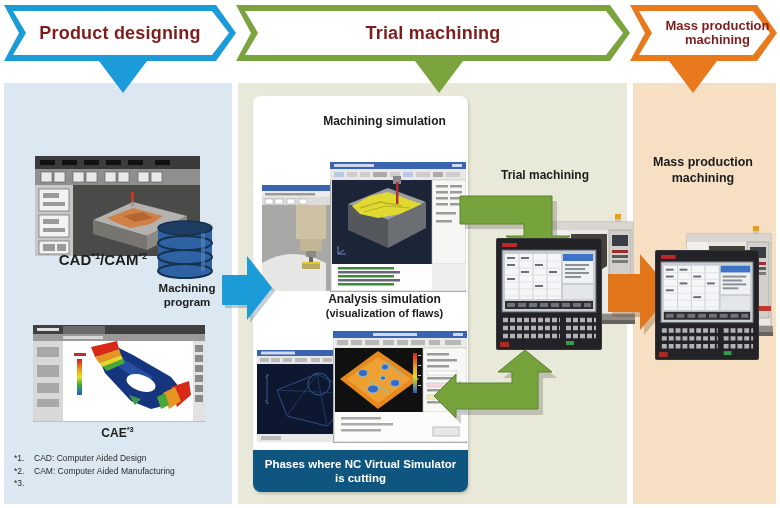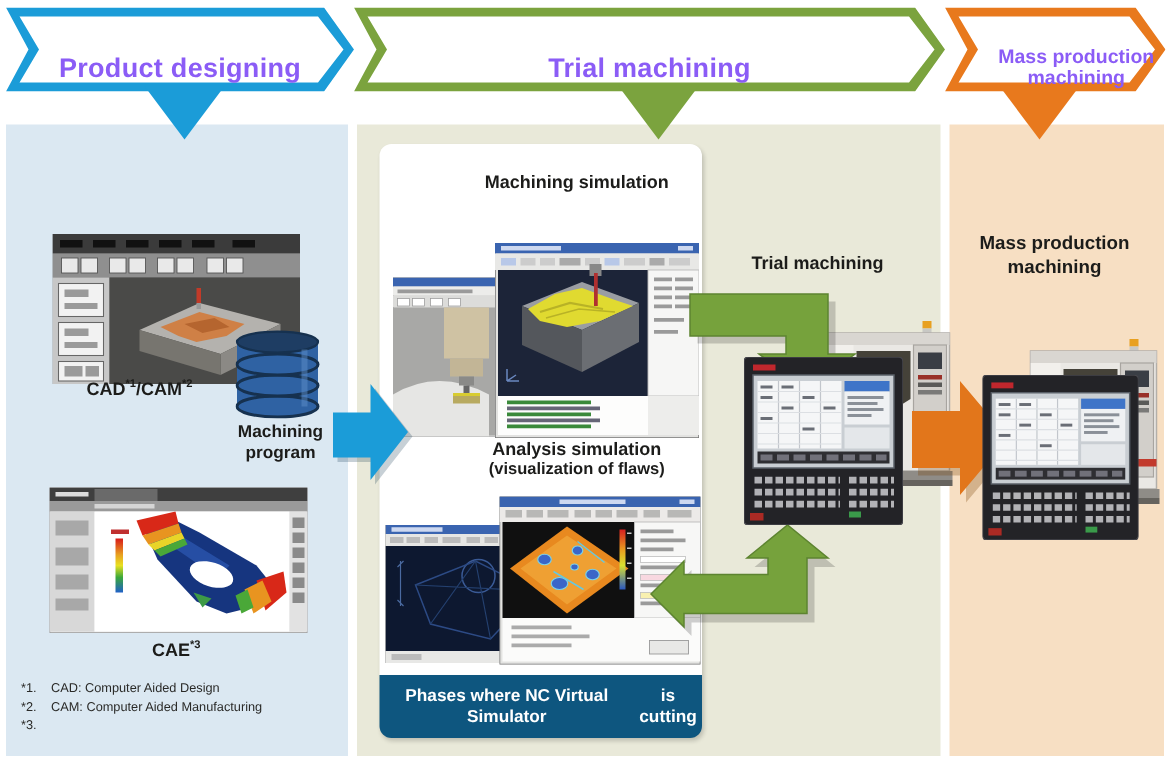--- a/index.html
+++ b/index.html
@@ -1,33 +1,33 @@
 <!DOCTYPE html>
 <html style="--cyan: #1b9cd8; --green: #7ba33e; --orange: #e8791d; --left_bg: #dbe8f2; --middle_bg: #e9e9d9; --right_bg: #f7dfc3; --deep_blue_banner: #0e567f; --arrow_blue: #1b9cd8; --arrow_green: #76a23c; --arrow_orange: #e2761b;"><head>
 <meta charset="utf-8">
 <style>
   html,body{margin:0;padding:0;background:#fff;}
   .stage{position:relative;width:780px;height:508px;background:#fff;overflow:hidden;
          font-family:"Liberation Sans",sans-serif;color:#1c1c1a;}
   .banner{position:absolute;}
   .banner svg{position:absolute;left:0;top:0;}
-  .banner-text{position:absolute;left:0;top:12px;width:100%;height:100%;display:flex;
-               align-items:center;justify-content:center;font-weight:bold;color:#8b5cf6;text-align:center;}
+  .banner-text{position:absolute;left:0;top:0;width:100%;height:100%;display:flex;
+               align-items:center;justify-content:center;font-weight:bold;color:#7f1d1d;text-align:center;}
   .banner-text.lg{font-size:18px;letter-spacing:0.2px;}
   .banner-text.sm{font-size:13px;line-height:14px;padding:0 24px 0 14px;}
   .col{position:absolute;top:83px;height:421px;z-index:0;}
   .col-left{left:4px;width:228px;background:var(--left_bg);}
   .col-mid{left:238px;width:389px;background:var(--middle_bg);}
   .col-right{left:633px;width:143px;background:var(--right_bg);}
   .tri{position:absolute;z-index:3;}
   .whitebox{position:absolute;left:253px;top:96px;width:215px;height:354px;background:#fff;
             border-radius:8px 8px 0 0;box-shadow:1px 2px 3px rgba(0,0,0,0.18);z-index:1;}
   .bluebanner{position:absolute;left:253px;top:450px;width:215px;height:42px;background:var(--deep_blue_banner);
             border-radius:0 0 8px 8px;box-shadow:1px 2px 3px rgba(0,0,0,0.18);z-index:1;
-            display:flex;flex-direction:row;align-items:center;justify-content:center;
+            display:flex;flex-direction:column;align-items:center;justify-content:center;
             color:#fff;font-weight:bold;font-size:11.5px;line-height:14px;text-align:center;}
   .lbl{position:absolute;font-weight:bold;color:#1c1c1a;text-align:center;z-index:2;}
   .boxtitle{position:absolute;width:215px;left:253px;text-align:center;font-weight:bold;z-index:2;margin-left:24px;}
   .boxtitle .t1{font-size:12px;line-height:15px;}
   .boxtitle .t2{font-size:11px;line-height:13px;}
   .shot{position:absolute;z-index:2;}
   .arrow{position:absolute;z-index:5;}
   .machine{position:absolute;z-index:4;}
   .panel{position:absolute;z-index:6;}
   .foot{position:absolute;left:14px;top:452px;font-size:8.5px;line-height:12.5px;color:#2a2a28;z-index:2;}
@@ -126,21 +126,21 @@
 
   <svg class="shot" style="left:157px;top:219px;z-index:3" width="57" height="60" viewBox="0 0 57 60">
     <rect x="1" y="8" width="54" height="44" fill="#2f62a3"></rect>
     <ellipse cx="28" cy="52" rx="27" ry="7" fill="#2f62a3" stroke="#16314f" stroke-width="2"></ellipse>
     <ellipse cx="28" cy="38" rx="27" ry="7" fill="#2f62a3" stroke="#16314f" stroke-width="2"></ellipse>
     <ellipse cx="28" cy="24" rx="27" ry="7" fill="#2f62a3" stroke="#16314f" stroke-width="2"></ellipse>
     <ellipse cx="28" cy="9" rx="27" ry="7" fill="#1e3d63" stroke="#16314f" stroke-width="1.5"></ellipse>
     <path d="M46,14 L46,52" stroke="#5d8ec9" stroke-width="4" opacity="0.5"></path>
   </svg>
 
-  <div class="lbl" style="left:30px;top:251px;width:126px;font-size:12px">
+  <div class="lbl" style="left:40px;top:251px;width:126px;font-size:15px">
     <span>CAD</span><sup>*1</sup><span>/CAM</span><sup>*2</sup>
   </div>
   <div class="lbl" style="left:150px;top:281px;width:74px;font-size:11.5px;line-height:14px;z-index:3">Machining program</div>
 
   <svg class="shot" style="left:33px;top:325px" width="172" height="97" viewBox="0 0 172 97">
     <defs>
       <linearGradient id="cae-grad" x1="0" y1="0" x2="0" y2="1">
         <stop offset="0" stop-color="#d81a1a"></stop>
           <stop offset="0.3" stop-color="#e8a020"></stop>
         <stop offset="0.5" stop-color="#e8e020"></stop>

